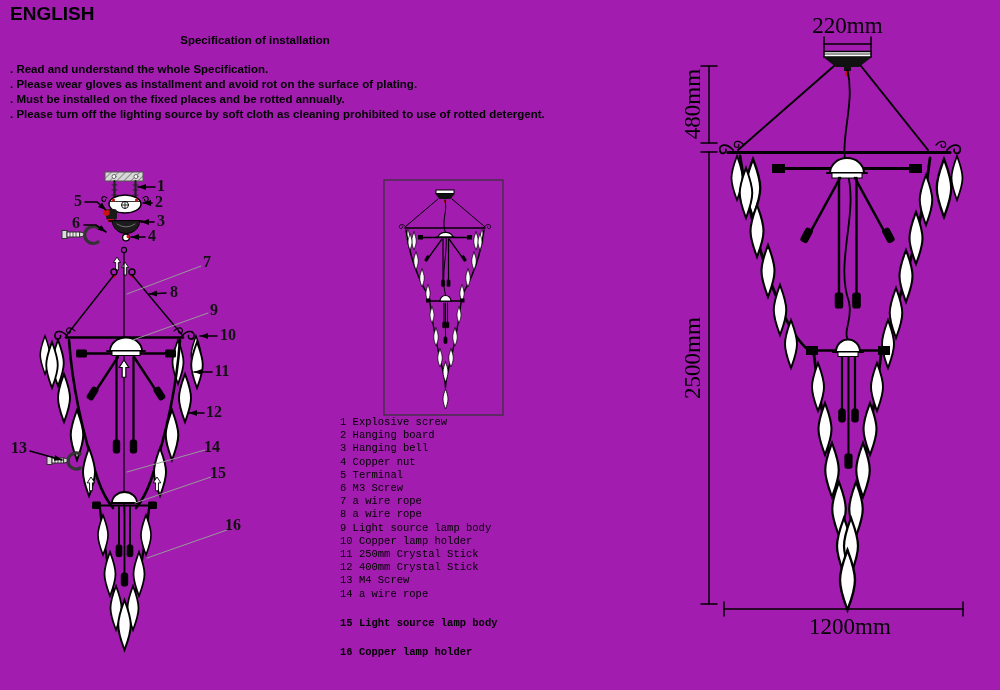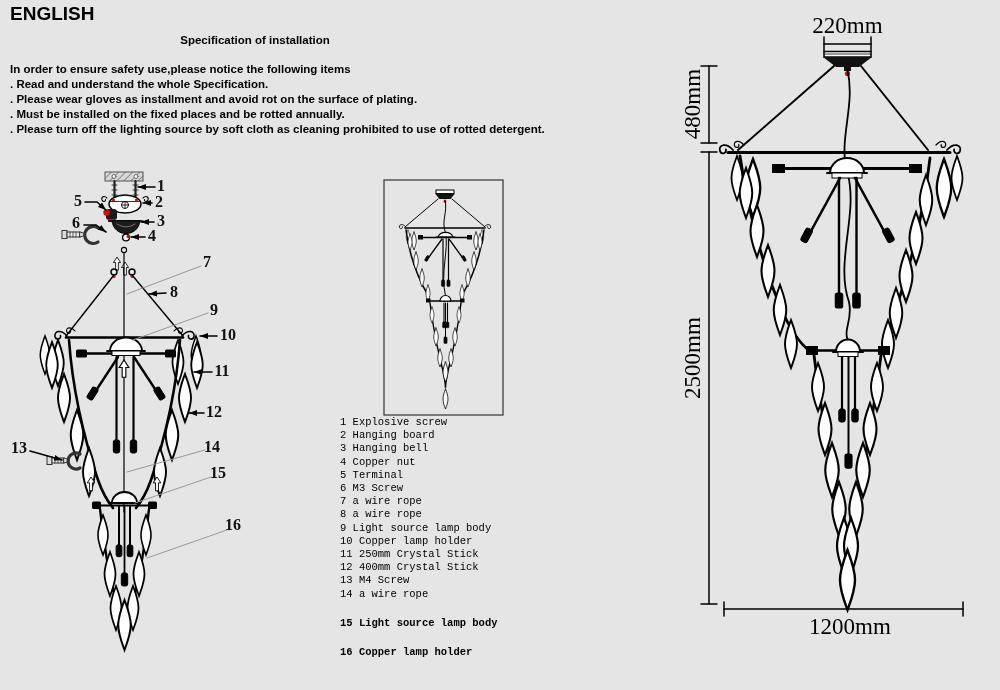--- a/index.html
+++ b/index.html
@@ -1,16 +1,16 @@
 <!DOCTYPE html>
 <html><head>
 <meta charset="utf-8">
 <style>
   html,body{margin:0;padding:0;background:#fff;}
-  .page{position:relative;width:1000px;height:690px;background:#e5e5e5;overflow:hidden;
+  .page{position:relative;width:1000px;height:690px;background:#a21caf;overflow:hidden;
         font-family:"Liberation Sans",sans-serif;color:#000;}
   .lang{position:absolute;left:10px;top:3px;font-size:19px;font-weight:bold;}
   .title{position:absolute;left:100px;top:34px;width:310px;text-align:center;
          font-size:11.5px;font-weight:bold;}
   .instructions{position:absolute;left:10px;top:62px;font-size:11.5px;font-weight:bold;
                 line-height:15px;white-space:nowrap;}
   .parts{position:absolute;left:340px;top:416px;font-family:"Liberation Mono","DejaVu Sans Mono",monospace;
          font-size:10.5px;line-height:13.2px;white-space:nowrap;}
   .parts .bold{font-weight:bold;margin-top:16px;}
   .product{position:absolute;left:352px;top:649px;font-size:19px;}
@@ -20,21 +20,20 @@
 </style>
 </head>
 <body>
 
 <div class="page">
 
   <div class="lang">ENGLISH</div>
   <div class="title">Specification of installation</div>
 
   <div class="instructions">
-    <div>In order to ensure safety use,please notice the following items</div>
     <div>. Read and understand the whole Specification.</div>
     <div>. Please wear gloves as installment and avoid rot on the surface of plating.</div>
     <div>. Must be installed on the fixed places and be rotted annually.</div>
     <div>. Please turn off the lighting source by soft cloth as cleaning prohibited to use of rotted detergent.</div>
   </div>
 
   <div class="parts">
     <div>1 Explosive screw</div>
     <div>2 Hanging board</div>
     <div>3 Hanging bell</div>

